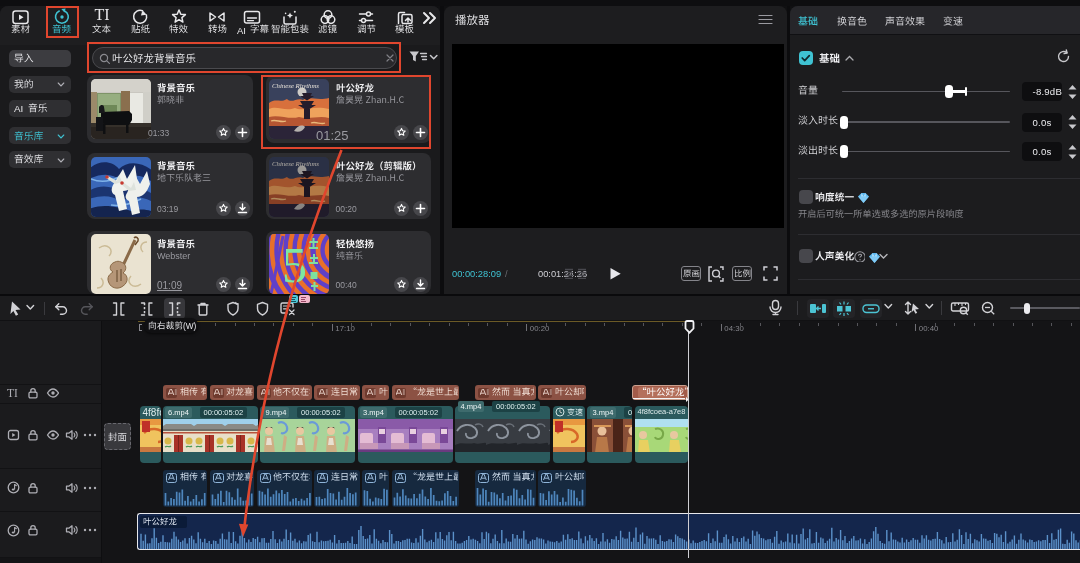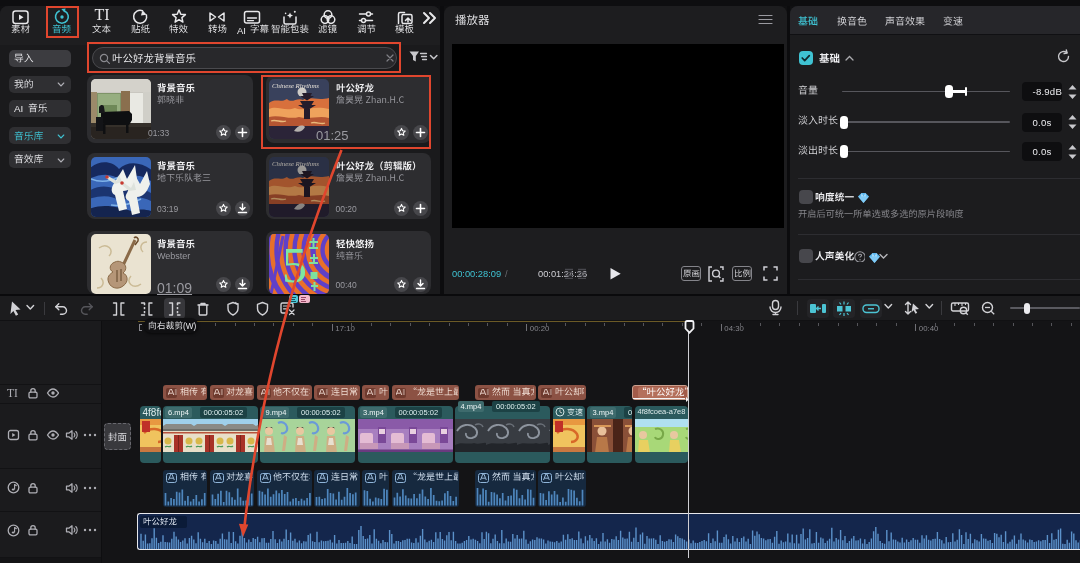--- a/index.html
+++ b/index.html
@@ -350,21 +350,21 @@
       <path d="M43 4c2-2 5 0 4 3l-3 4" stroke="#6a4a2a" stroke-width="1.5" fill="none"></path>
       <path d="M10 44c4 4 2 10-4 10M52 18c-4-4-2-10 4-10" stroke="#cbbb96" stroke-width="1.5" fill="none"></path>
     </svg>
 <svg class="t " style="left:157px;top:238.5px" width="40" height="15" fill="#f0f0f2">
       <path transform="translate(0.0,8.4) scale(0.009500,-0.009500)" d="M706 351V299H296V351ZM174 438V-90H296V78H706V32C706 18 700 14 682 13C667 13 602 13 554 16C569 -14 586 -58 591 -89C672 -89 731 -88 773 -72C815 -56 829 -27 829 31V438ZM296 216H706V161H296ZM306 850V774H76V682H306V618C210 604 119 591 52 584L68 485L306 527V460H426V850ZM531 850V604C531 500 560 468 680 468C704 468 795 468 820 468C910 468 942 498 954 604C922 611 874 628 849 645C845 580 838 569 808 569C787 569 714 569 697 569C659 569 653 573 653 605V653C743 672 843 698 923 726L846 812C796 790 724 766 653 746V850Z"></path>
       <path transform="translate(9.5,8.4) scale(0.009500,-0.009500)" d="M272 634H719V591H272ZM272 745H719V703H272ZM296 263H704V207H296ZM605 47C691 14 806 -41 861 -78L945 -4C883 34 767 84 683 112ZM269 115C214 72 117 32 29 7C55 -12 97 -54 117 -77C204 -43 311 14 379 71ZM418 502 435 476H54V381H940V476H563C556 489 547 503 538 516H840V819H157V516H463ZM181 345V125H442V18C442 7 437 4 423 3C410 2 357 2 315 4C328 -22 343 -59 349 -88C419 -88 471 -88 511 -75C550 -62 562 -39 562 13V125H825V345Z"></path>
       <path transform="translate(19.0,8.4) scale(0.009500,-0.009500)" d="M652 663C642 625 624 577 608 540H401C393 575 373 625 350 663ZM413 841C424 820 436 794 444 769H106V663H327L229 644C246 613 261 573 270 540H50V433H951V540H738L788 643L692 663H905V769H581C571 799 555 834 538 861ZM295 114H711V43H295ZM295 205V272H711V205ZM174 371V-91H295V-57H711V-90H837V371Z"></path>
       <path transform="translate(28.5,8.4) scale(0.009500,-0.009500)" d="M217 283C171 199 96 105 29 45C57 28 107 -8 130 -29C195 39 278 148 333 244ZM679 238C743 155 820 42 854 -27L968 25C930 96 848 203 784 281ZM127 325C136 336 194 341 253 341H460V56C460 40 453 36 436 36C417 36 356 35 301 37C318 3 336 -51 342 -85C426 -86 487 -83 529 -63C571 -44 584 -11 584 54V341H927V462H584V635H460V462H237C251 527 266 603 273 677C485 682 719 699 892 735L831 844C658 807 390 788 154 784C154 665 131 534 123 500C114 464 104 442 87 435C101 405 120 350 127 325Z"></path>
     </svg>
 <div class="a" style="left:157px;top:251.0px;font-size:9px;color:#9a9aa0;font-weight:400;white-space:nowrap;line-height:1.2;">Webster</div>
-<div class="a" style="left:157px;top:279.5px;font-size:14px;color:#9a9aa0;font-weight:400;white-space:nowrap;line-height:1.2;text-decoration:underline;">01:09</div>
+<div class="a" style="left:157px;top:279.5px;font-size:10px;color:#9a9aa0;font-weight:400;white-space:nowrap;line-height:1.2;text-decoration:underline;">01:09</div>
 <div class="a" style="left:216px;top:276.5px;width:15px;height:15px;background:#47474b;border-radius:50%"></div>
 <svg class="a" style="left:216px;top:276.5px;" width="15" height="15" viewBox="0 0 15 15">
       <path d="M7.5 3.4l1.1 2.3 2.6.3-1.9 1.8.5 2.5-2.3-1.3-2.3 1.3.5-2.5-1.9-1.8 2.6-.3z" fill="none" stroke="#fff" stroke-width="1.1" stroke-linejoin="round"></path>
     </svg>
 <div class="a" style="left:234.5px;top:276.5px;width:15px;height:15px;background:#47474b;border-radius:50%"></div>
 <svg class="a" style="left:234.5px;top:276.5px;" width="15" height="15" viewBox="0 0 15 15">
       <path d="M7.5 3v6M5 6.5l2.5 2.6L10 6.5M3.5 11.5h8" stroke="#fff" stroke-width="1.4" fill="none" stroke-linecap="round" stroke-linejoin="round"></path>
     </svg>
 <div class="a" style="left:265.5px;top:230.5px;width:165.5px;height:63.5px;background:#2d2d30;border-radius:8px"></div>
 <svg class="a" style="left:269.0px;top:234.0px;border-radius:5px" width="60" height="60" viewBox="0 0 60 60">

